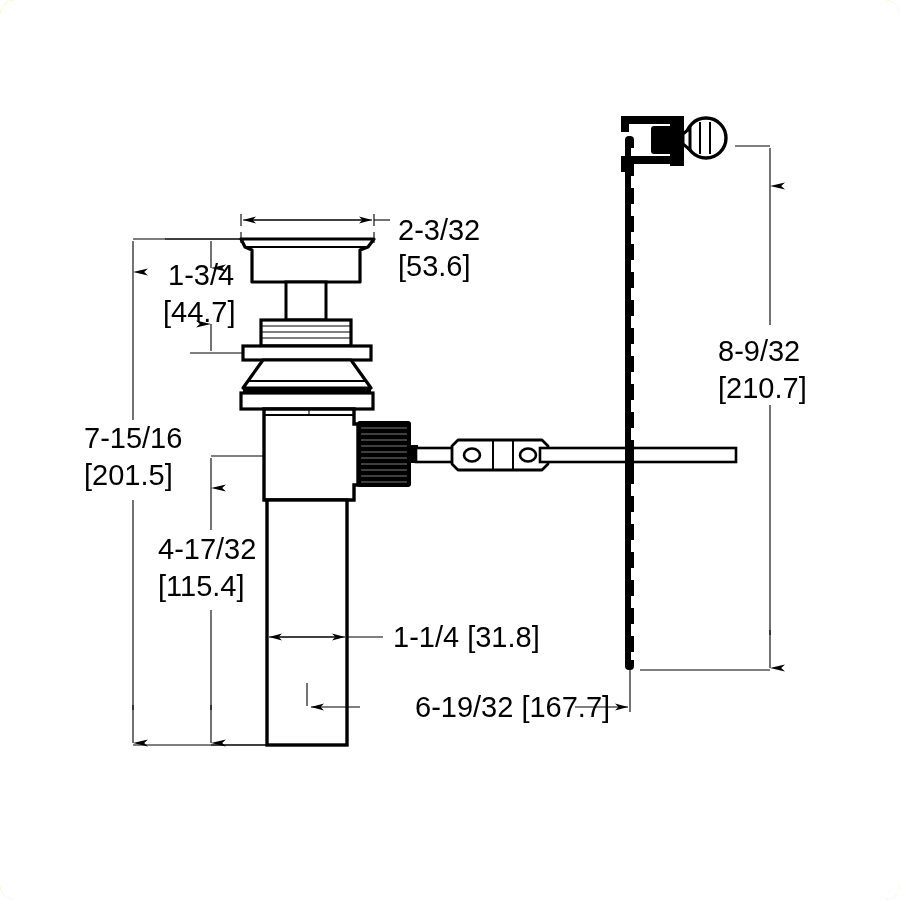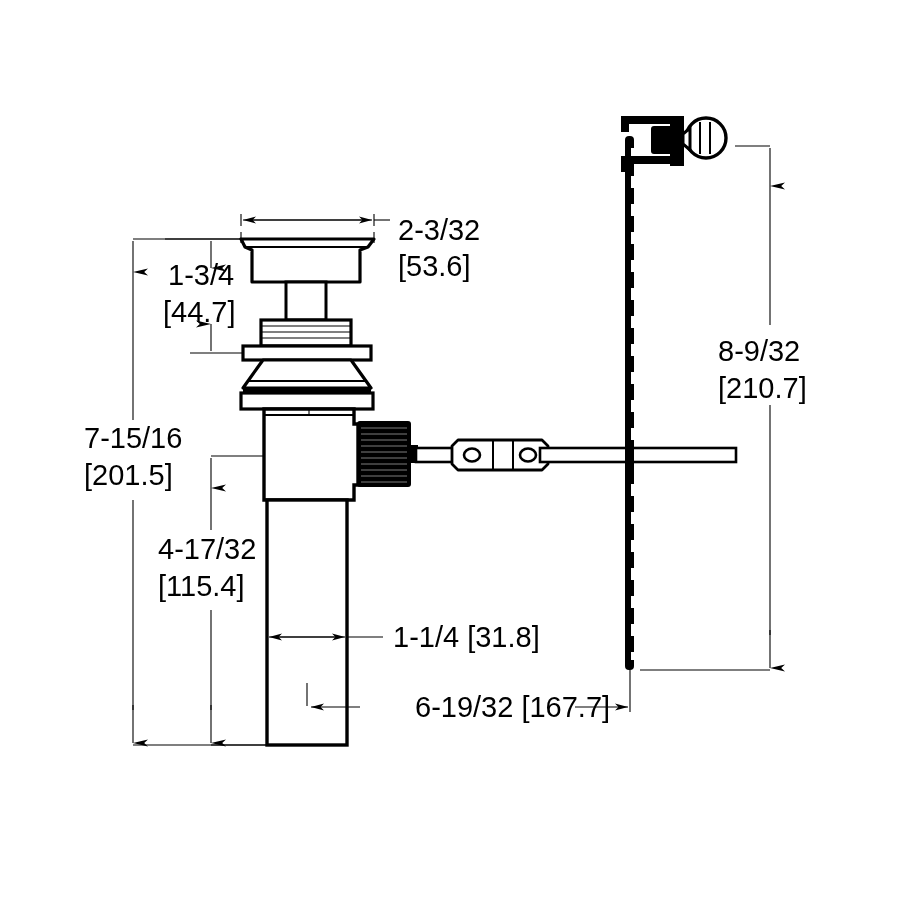--- a/index.html
+++ b/index.html
@@ -10,20 +10,21 @@
   }
   body {
     font-family: "Liberation Sans", sans-serif;
   }
   #drawing-canvas {
     position: relative;
     width: 900px;
     height: 900px;
     background: #bef264;
     overflow: hidden;
+    border-radius: 15px;
   }
   #drawing-svg {
     display: block;
     width: 900px;
     height: 900px;
   }
   .dim-text {
     font-family: "Liberation Sans", sans-serif;
     font-size: 29px;
     fill: #000000;

